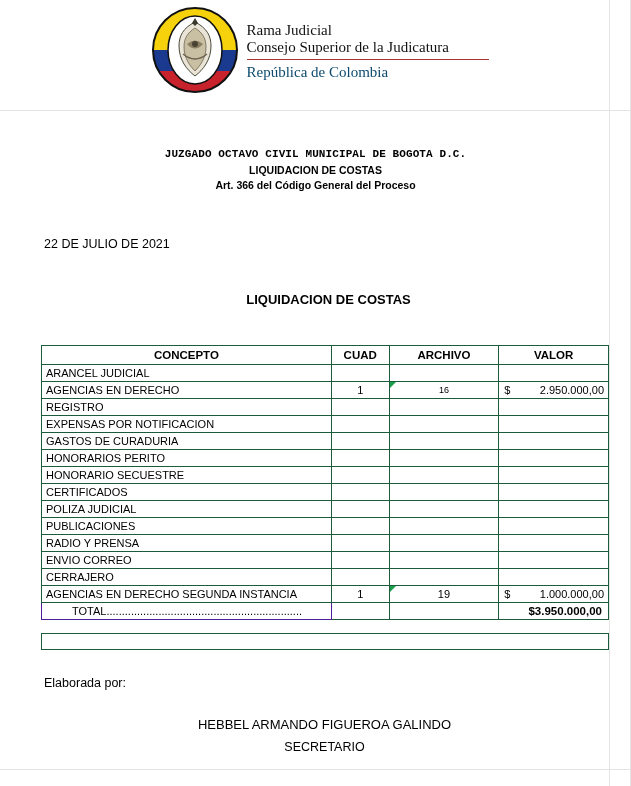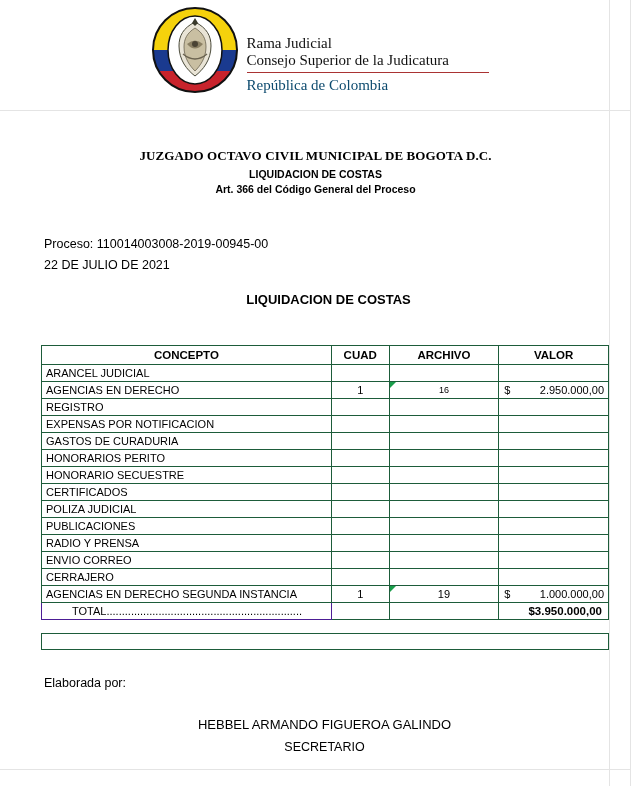--- a/index.html
+++ b/index.html
@@ -42,21 +42,21 @@
     left: 0;
     right: 0;
     top: 6px;
     height: 96px;
     display: flex;
     align-items: flex-start;
     justify-content: center;
   }
   .header-inner {
     display: flex;
-    align-items: flex-end;
+    align-items: flex-start;
     gap: 0;
   }
   .emblem {
     width: 104px;
     height: 88px;
     position: relative;
   }
   .emblem svg { display: block; }
 
   .header-text {
@@ -83,23 +83,23 @@
   }
 
   .title-block {
     position: absolute;
     left: 0;
     right: 0;
     top: 148px;
     text-align: center;
   }
   .doc-title {
-    font-family: Liberation Serif, serif;
-    font-weight: bold;
-    font-size: 13px;
+    font-family: Liberation Mono, monospace;
+    font-weight: bold;
+    font-size: 11px;
     letter-spacing: 0.1px;
   }
   .doc-sub1 {
     font-family: "Liberation Sans", sans-serif;
     font-weight: bold;
     font-size: 10.5px;
     margin-top: 4px;
   }
   .doc-sub2 {
     font-family: "Liberation Sans", sans-serif;
@@ -279,21 +279,20 @@
   </div>
 </div>
 
 <div class="title-block">
   <div class="doc-title">JUZGADO OCTAVO CIVIL MUNICIPAL DE BOGOTA D.C.</div>
   <div class="doc-sub1">LIQUIDACION DE COSTAS</div>
   <div class="doc-sub2">Art. 366 del Código General del Proceso</div>
 </div>
 
 <div class="meta">
-  <div>Proceso: 110014003008-2019-00945-00</div>
   <div>22 DE JULIO DE 2021</div>
 </div>
 
 <div class="section-title">LIQUIDACION DE COSTAS</div>
 
 <table class="costas">
   <thead>
     <tr>
       <th class="c-concepto">CONCEPTO</th>
       <th class="c-cuad">CUAD</th>

